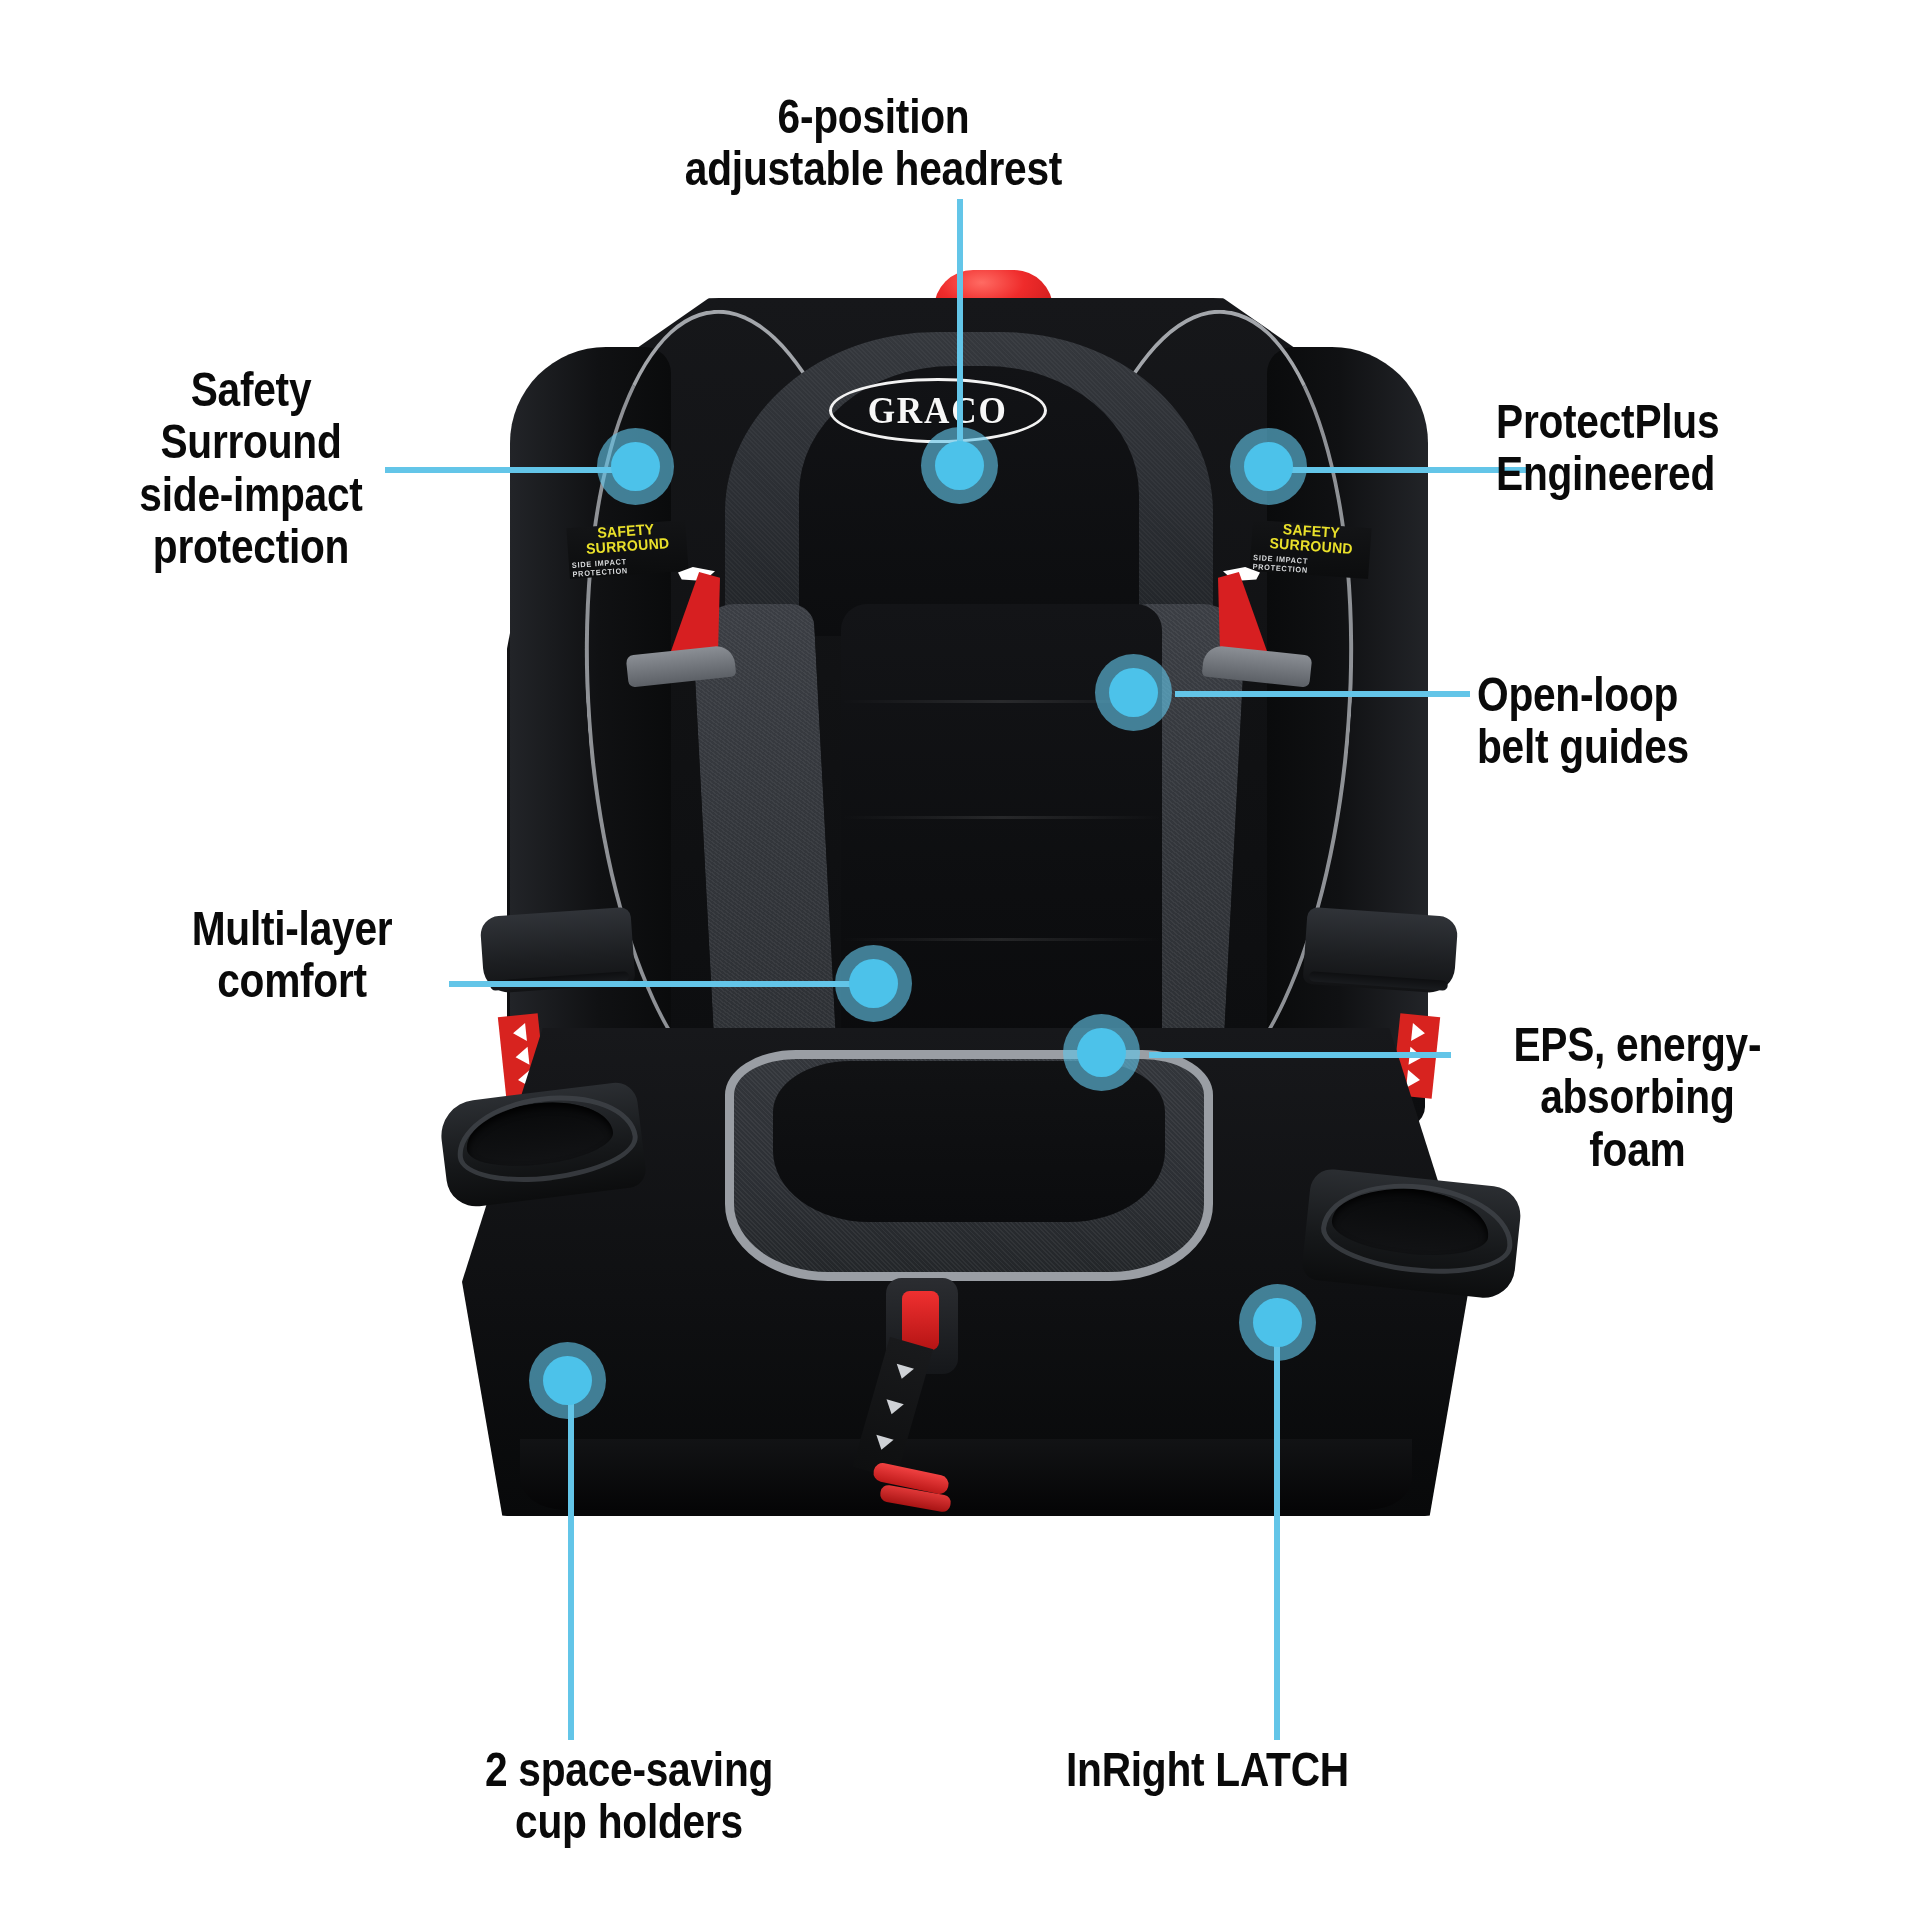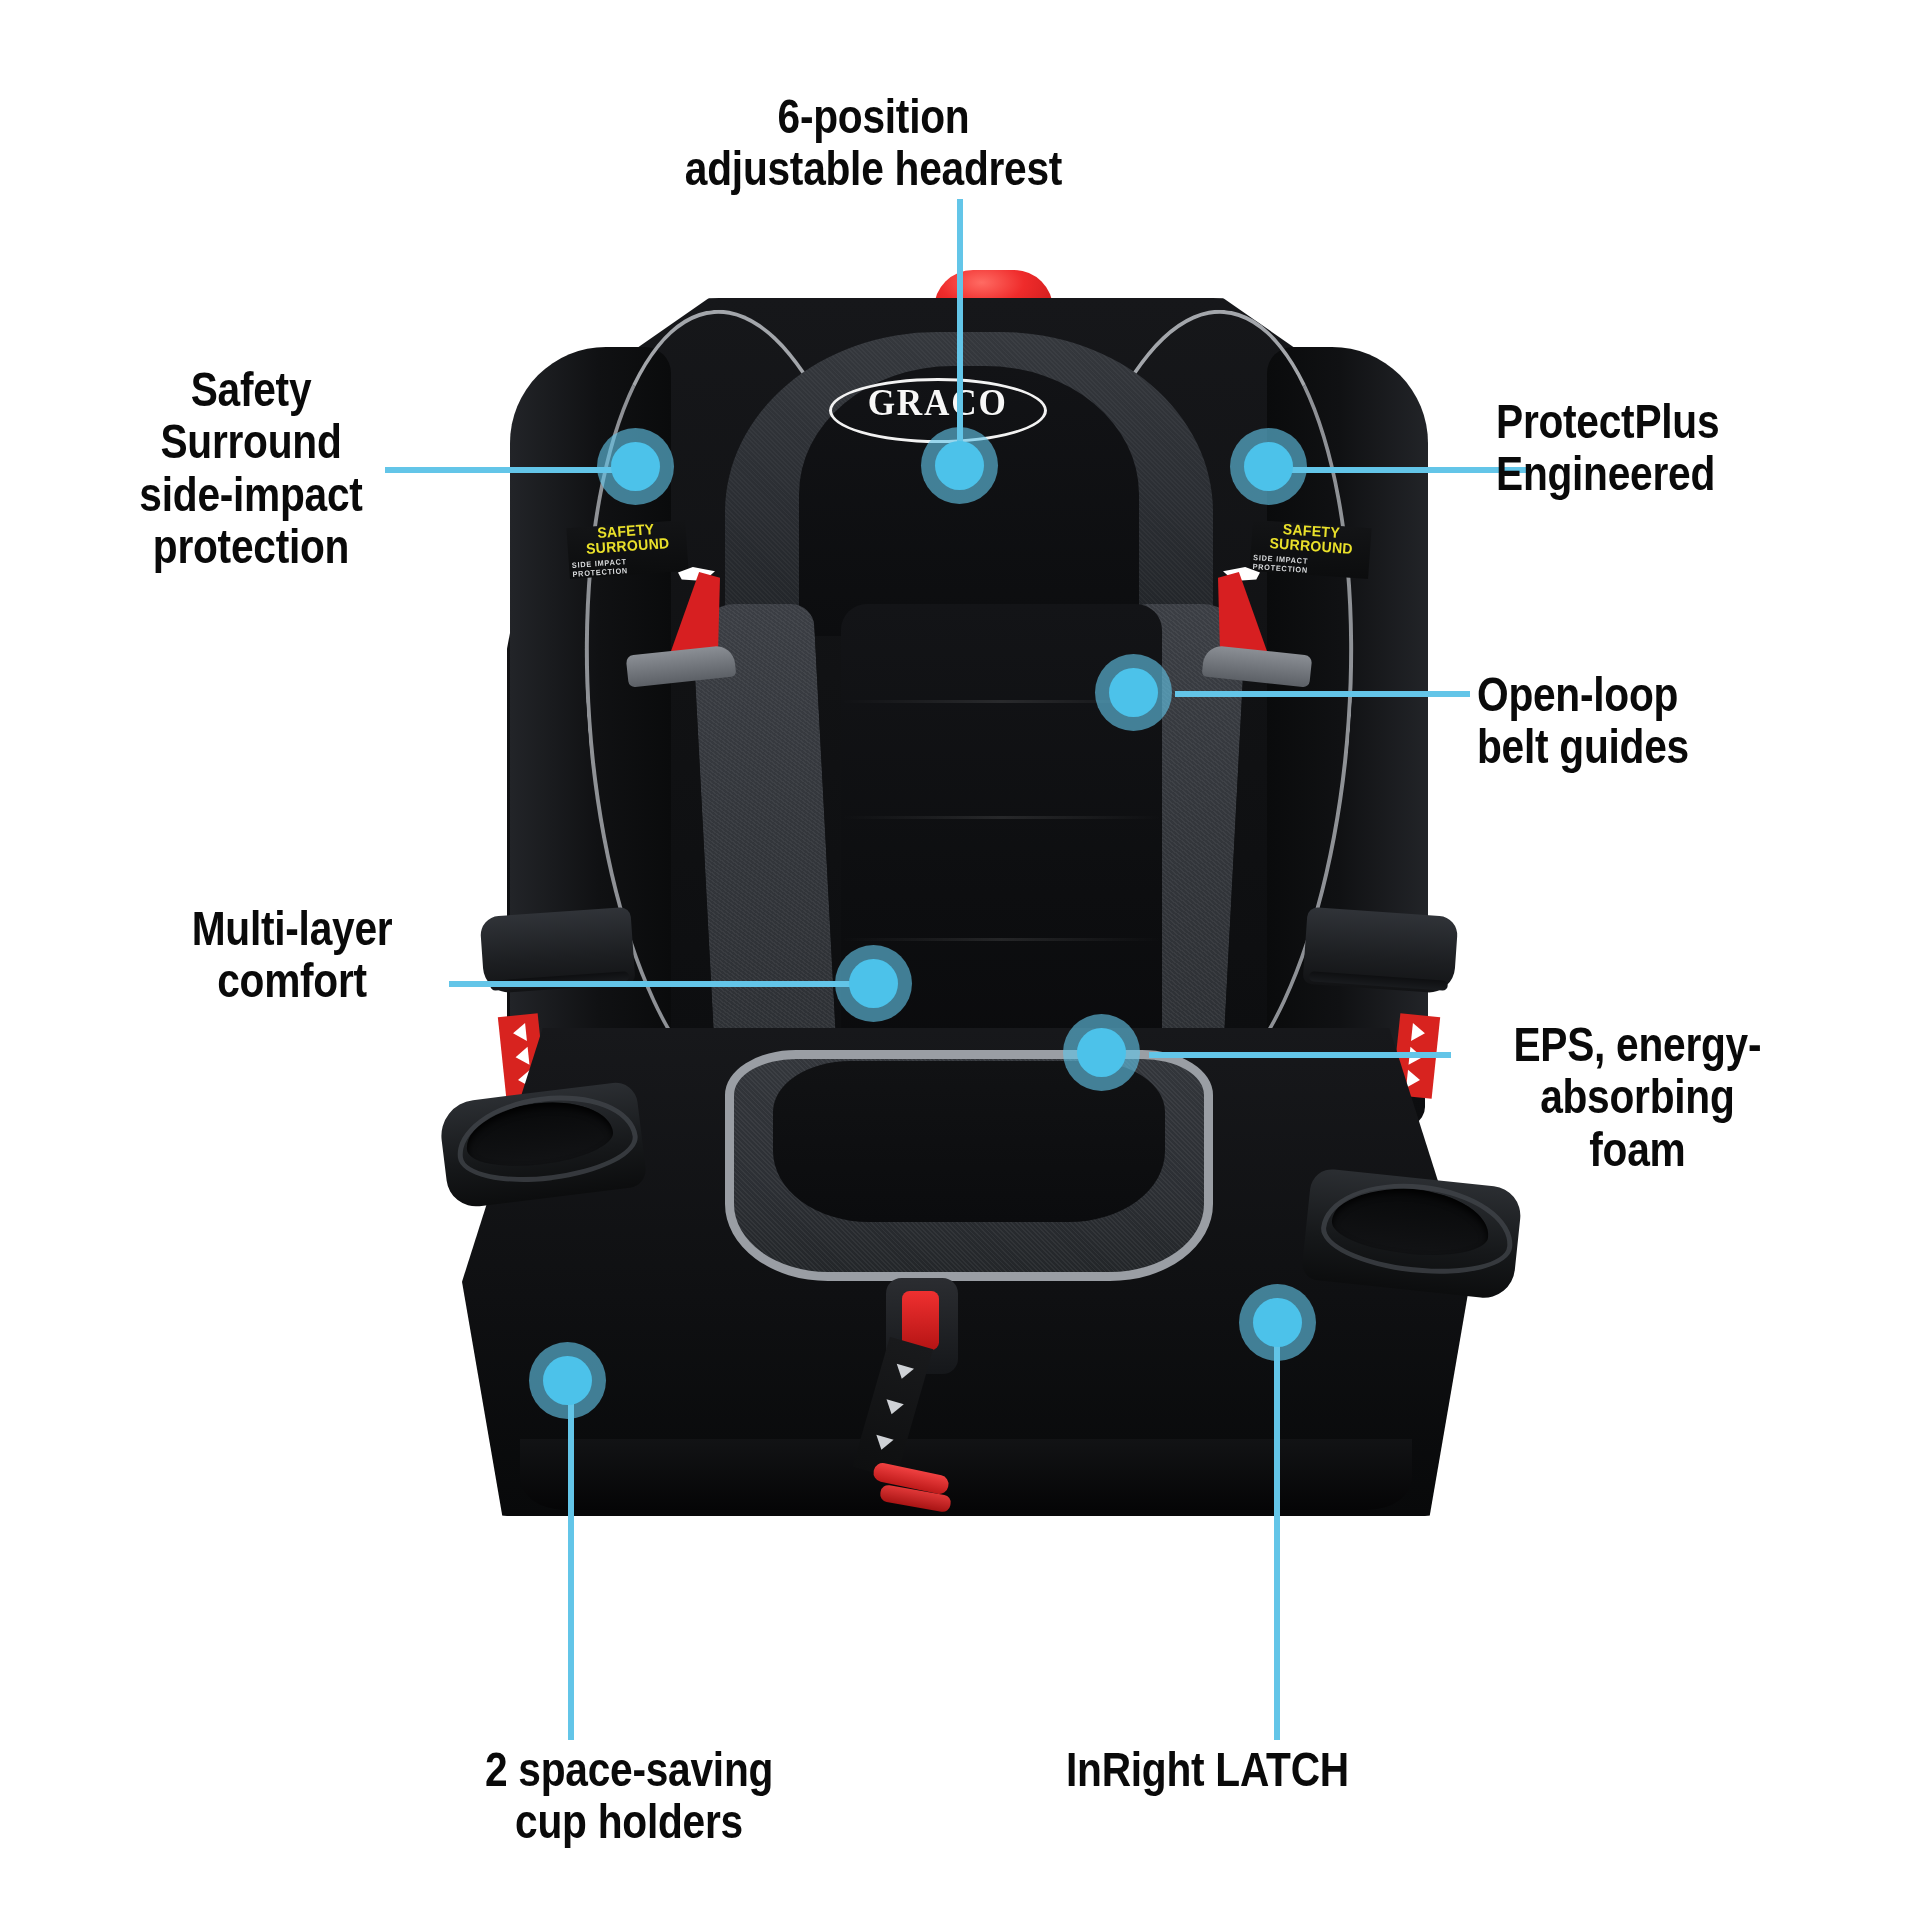--- a/index.html
+++ b/index.html
@@ -72,21 +72,21 @@
       repeating-linear-gradient(45deg, rgba(255,255,255,.035) 0 1.3px, transparent 1.3px 3.2px),
       linear-gradient(180deg,#35383d 0%,#2b2e33 55%,#212428 100%);
     border-radius:212px 212px 15.4px 15.4px / 180px 180px 11.6px 11.6px;}
   .hr-pad-inner{position:absolute;left:350px;top:96px;width:340px;height:270px;
     background:linear-gradient(180deg,#121316 0%,#0c0d0f 100%);
     border-radius:154px 154px 9px 9px / 128px 128px 6.4px 6.4px;}
 
   
   .graco{position:absolute;left:380px;top:108px;width:212px;height:59px;
     border:3.9px solid #f2f2f2;border-radius:50%;
-    display:flex;align-items:flex-start;justify-content:center;}
+    display:flex;align-items:center;justify-content:center;}
   .graco span{color:#f7f7f7;font-family:"Liberation Serif","DejaVu Serif",serif;
     font-size:37px;font-weight:700;letter-spacing:1.9px;
     transform:scaleX(0.95);text-shadow:0 0.6px 0.6px rgba(0,0,0,.4);}
 
   
   .ss-badge{position:absolute;width:119px;height:51px;
     background:linear-gradient(180deg,#131416,#0c0d0e);
     display:flex;flex-direction:column;align-items:center;justify-content:center;}
   .ss-l{left:119px;top:254px;transform:rotate(-4deg);}
   .ss-r{right:119px;top:254px;transform:rotate(4deg);}

